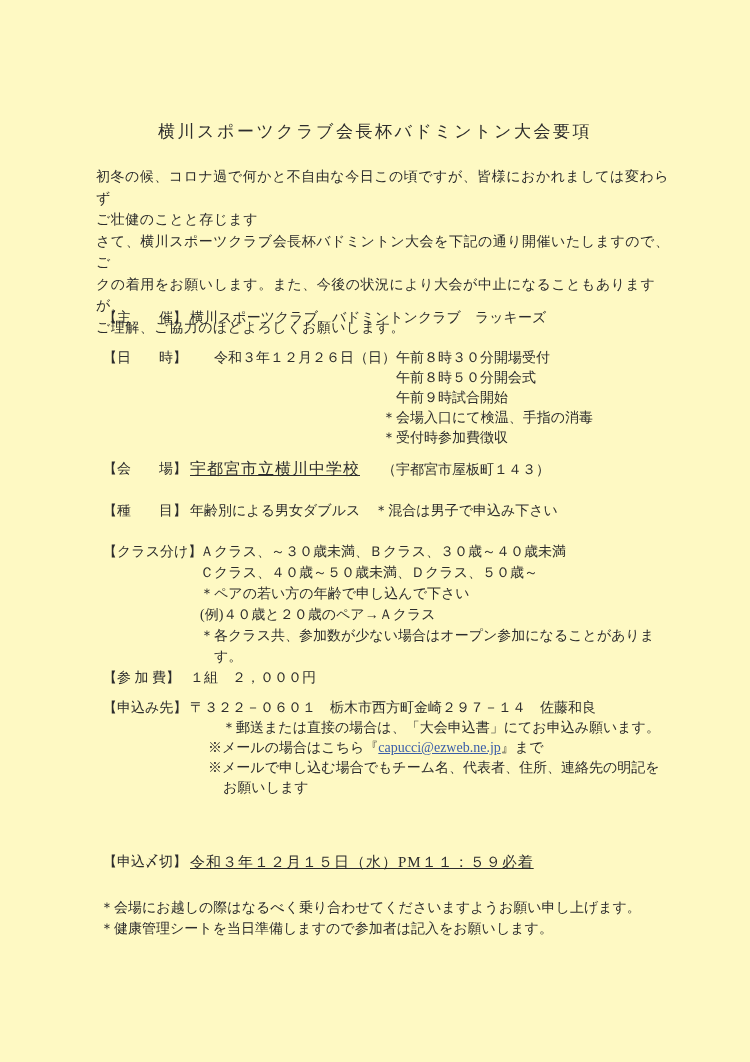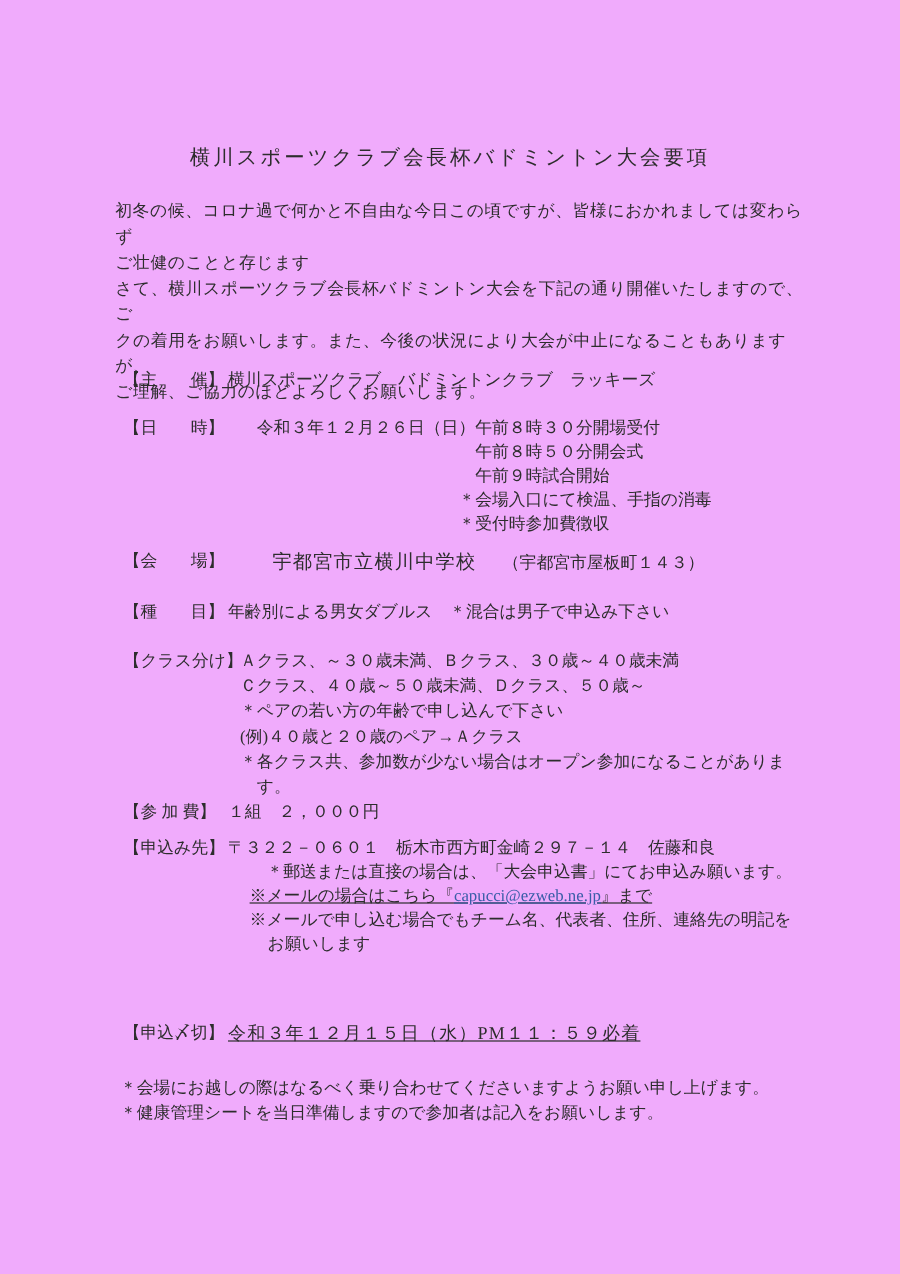--- a/index.html
+++ b/index.html
@@ -1,20 +1,20 @@
 <!DOCTYPE html>
 <html><head>
 <meta charset="utf-8">
 <style>
   html, body { margin: 0; padding: 0; background: #ffffff; }
   .page {
     position: relative;
     width: 750px;
     height: 1062px;
-    background: #f0abfc;
+    background: #fef9c3;
     font-family: "Liberation Serif", "DejaVu Serif", serif;
     color: #2d2d2d;
     font-size: 14px;
     overflow: hidden;
   }
   .title {
     position: absolute;
     top: 120px; left: 0;
     width: 100%;
     text-align: center;
@@ -37,41 +37,41 @@
     align-items: flex-start;
     line-height: 20px;
     white-space: nowrap;
   }
   .lbl { width: 87px; flex: 0 0 auto; }
   .sec-classes .lbl { width: 97px; }
   .col { display: block; }
 
   .sec-organizer { top: 308px; }
   .sec-datetime  { top: 348px; gap: 24px; }
-  .sec-venue     { top: 459px; gap: 37px; }
+  .sec-venue     { top: 459px; }
   .sec-event     { top: 501px; }
   .sec-classes   { top: 541px; line-height: 21px; }
   .sec-fee       { top: 668px; }
   .sec-apply     { top: 698px; }
   .sec-deadline  { top: 852px; }
   .sec-contact   { top: 856px; line-height: 21px; }
   .footer-notes  { position: absolute; top: 897px; left: 100px; line-height: 21px; }
 
   
   .i-date { padding-left: 182px; }  
   .i-star { padding-left: 168px; }  
   .i-cont { padding-left: 14px; }   
   .i-post { padding-left: 32px; }   
   .i-kome { padding-left: 18px; }   
   .i-wrap { padding-left: 33px; }   
   .i-note { padding-left: 30px; }   
 
-  .venue-name { font-size: 16px; letter-spacing: 1px; }
+  .venue-name { font-size: 16px; letter-spacing: 1px; text-decoration: underline; }
   .venue-addr { margin-left: 22px; }
-  .u { text-decoration: underline; }
+  .u { }
   .deadline-val { font-size: 15px; letter-spacing: 1px; text-decoration: underline; }
   .email-link { color: #3a5da8; text-decoration: underline; cursor: pointer; }
 </style>
 </head>
 <body>
 
 <div class="page">
 
   <h1 class="title">横川スポーツクラブ会長杯バドミントン大会要項</h1>
 

